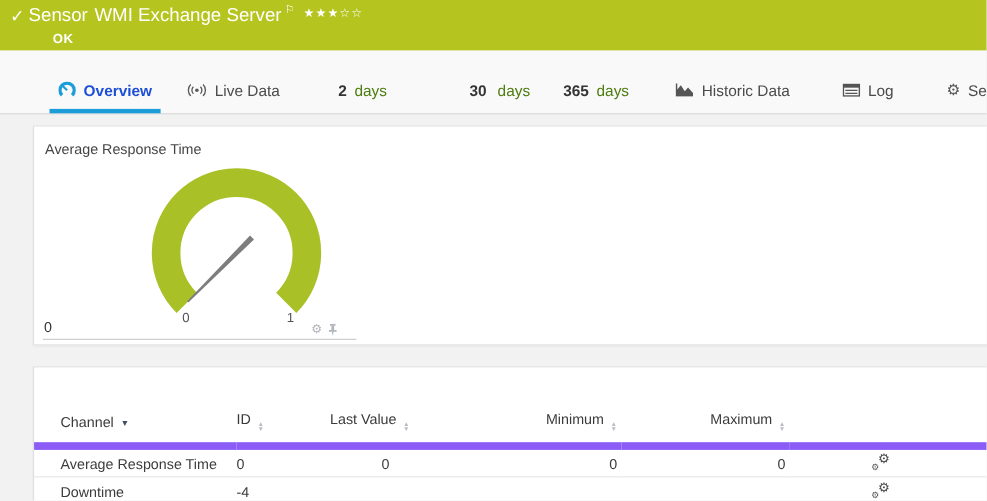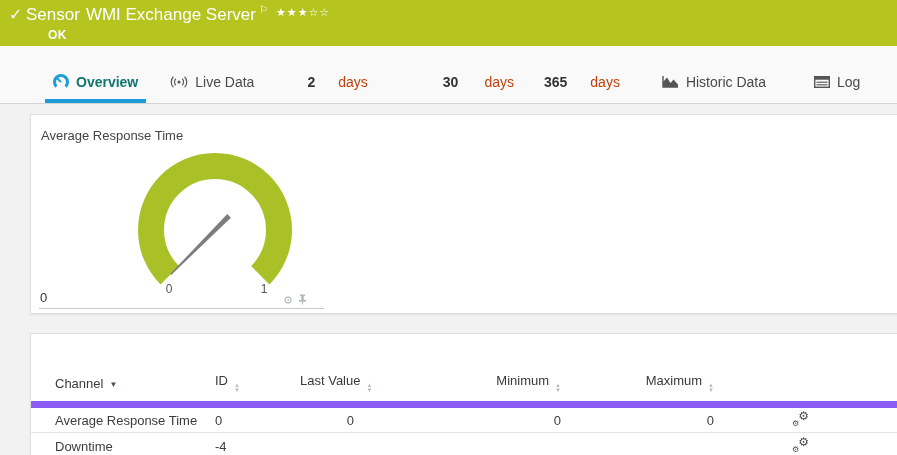--- a/index.html
+++ b/index.html
@@ -39,24 +39,24 @@
     padding:14px 8px 0 8px;font-size:14px;color:#4a4a4a;cursor:pointer;white-space:nowrap;
   }
   .tab:nth-child(1){margin-left:45px;}
   .tab:nth-child(2){margin-left:16px;}
   .tab:nth-child(3){margin-left:37px;}
   .tab:nth-child(4){margin-left:59px;gap:10px;}
   .tab:nth-child(5){margin-left:14px;}
   .tab:nth-child(6){margin-left:26px;}
   .tab:nth-child(7){margin-left:32px;}
   .tab:nth-child(8){margin-left:32px;}
-  .tab.active{color:#0f766e;font-weight:bold;}
+  .tab.active{color:#1d4ed8;font-weight:bold;}
   .tab .underline{position:absolute;left:0;right:0;bottom:0;height:4px;background:var(--accent);}
   .tnum{font-weight:bold;color:#333;}
-  .tlabel-dim{color:#c2410c;margin-left:16px;}
+  .tlabel-dim{color:#4d7c0f;}
   .ticon{flex:0 0 auto;}
 
   
   .panel{
     position:absolute;background:#fff;border:1px solid #e0e0e0;
     box-shadow:0 1px 2px rgba(0,0,0,.07);
   }
   .panel-gauge{left:30px;top:114px;width:880px;height:200px;}
   .panel-table{left:30px;top:333px;width:880px;height:130px;border-bottom:none;}
 

